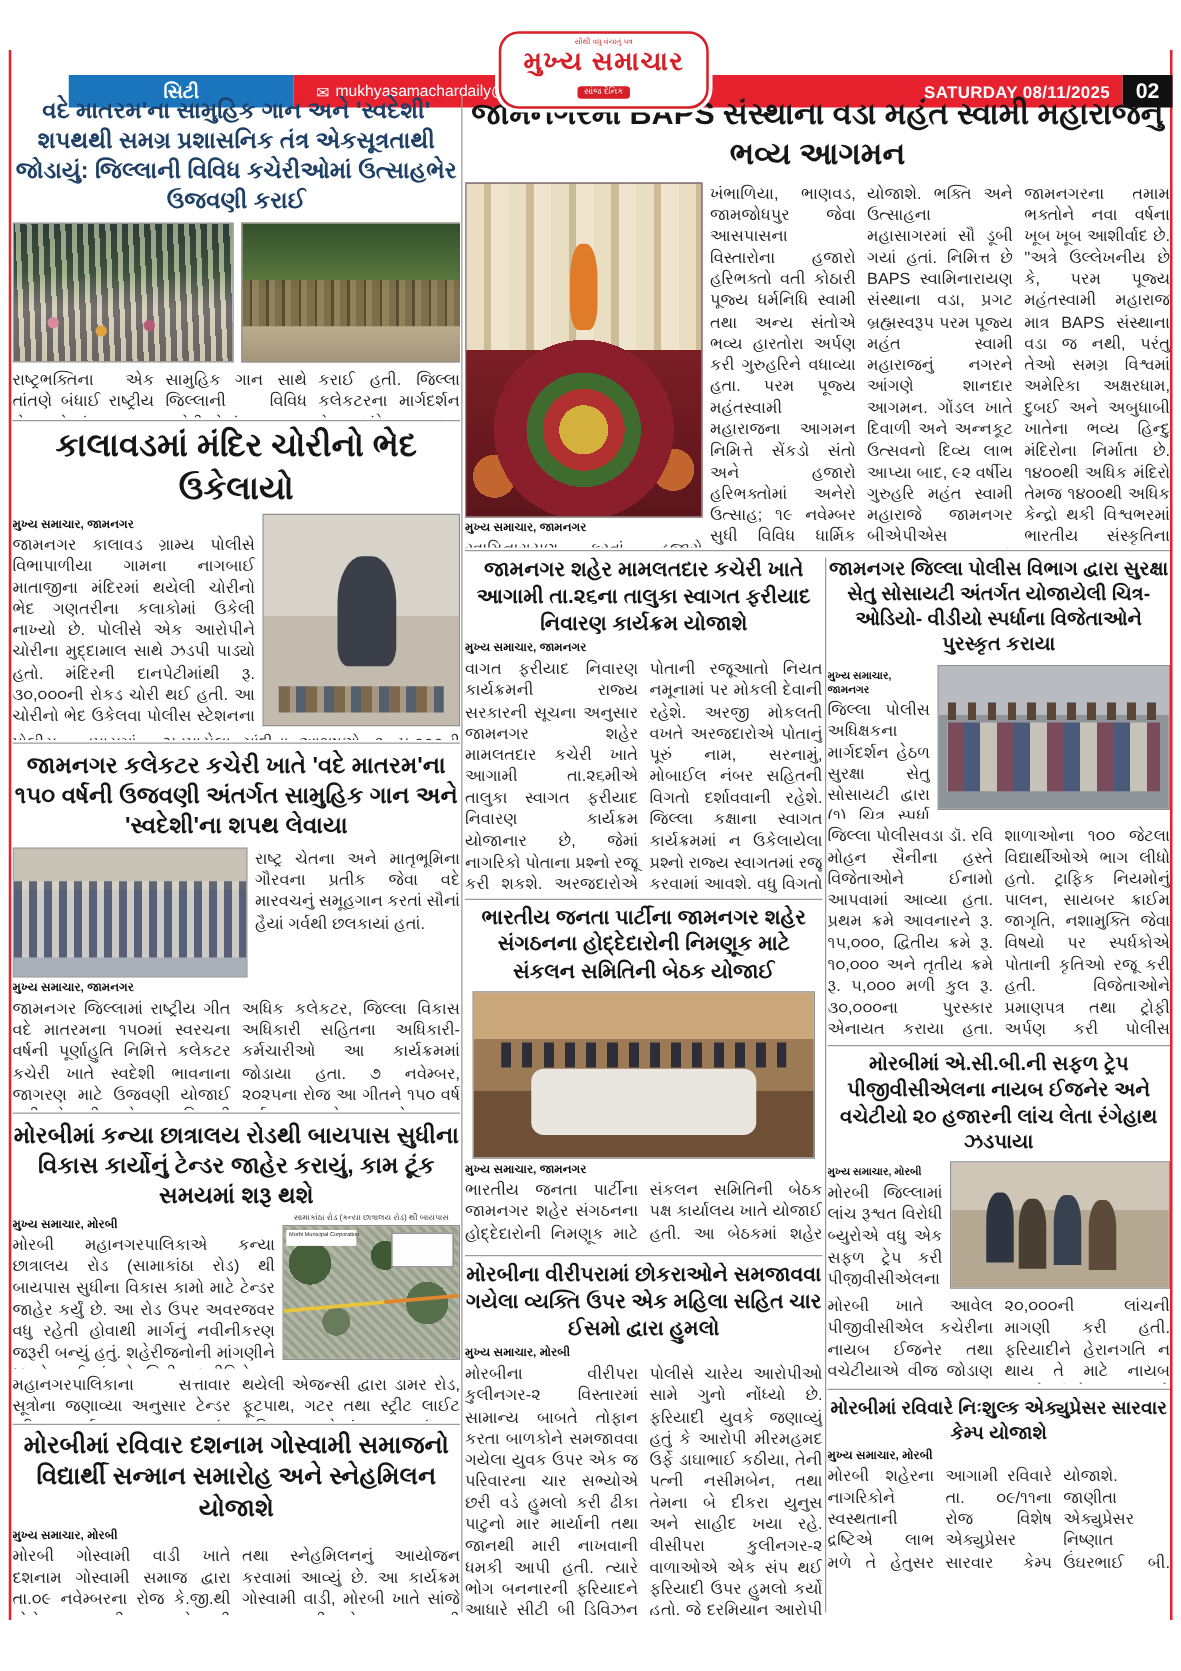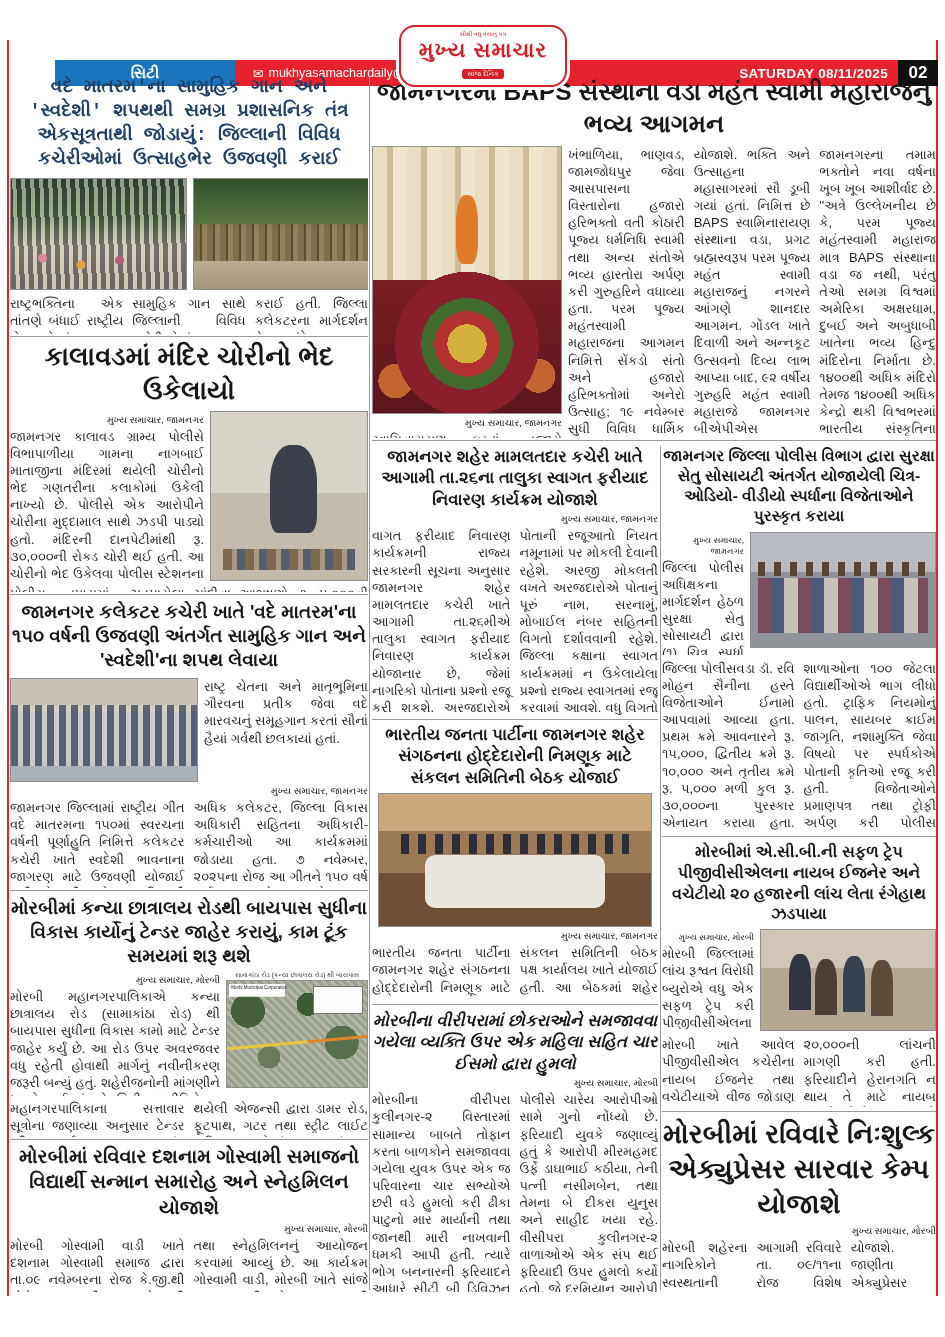--- a/index.html
+++ b/index.html
@@ -22,21 +22,21 @@
   .logo .tg2{display:inline-block;background:#d61f26;color:#fff;font-size:7px;border-radius:3px;
       padding:1px 5px;margin-top:1px;line-height:8px;}
   .pgborder{position:absolute;top:40px;width:2px;height:1256px;background:#e8212e;}
   
   .vr{position:absolute;width:1px;background:#9b9b9b;}
   .hr{position:absolute;height:1px;background:#9b9b9b;}
   
   .art{position:absolute;overflow:hidden;}
   .hl{font-weight:bold;text-align:center;color:#161616;line-height:1.3;}
   .hl-blue{color:#1e3f66;}
-  .by{font-weight:normal;text-align:right;font-size:9.5px;margin:3px auto 2px;color:#101010;}
+  .by{font-weight:bold;text-align:left;font-size:9.5px;margin:3px auto 2px;color:#101010;}
   .bt{font-size:13px;line-height:1.32;text-align:justify;color:#242424;overflow:hidden;}
   .cols2{column-count:2;column-gap:9px;}
   .cols3{column-count:3;column-gap:9px;}
   .row{display:flex;gap:6px;}
   
   .photo{position:relative;overflow:hidden;background:#c9c4b8;border:1px solid #8f8f8f;flex:none;}
   .ph-crowd{background:
      radial-gradient(circle at 18% 72%, #d98a9b 0 4px, rgba(0,0,0,0) 5px),
      radial-gradient(circle at 40% 78%, #e0a23f 0 4px, rgba(0,0,0,0) 5px),
      radial-gradient(circle at 62% 74%, #b65a7a 0 4px, rgba(0,0,0,0) 5px),
@@ -119,21 +119,21 @@
 <div class="hr" style="left:10px;top:594px;width:358px;"></div>
 <div class="hr" style="left:10px;top:890px;width:358px;"></div>
 <div class="hr" style="left:10px;top:1139px;width:358px;"></div>
 <div class="hr" style="left:372px;top:440px;width:564px;"></div>
 <div class="hr" style="left:372px;top:719px;width:286px;"></div>
 <div class="hr" style="left:372px;top:1004px;width:286px;"></div>
 <div class="hr" style="left:662px;top:836px;width:274px;"></div>
 <div class="hr" style="left:662px;top:1111px;width:274px;"></div>
 
 <div class="art" style="left:10px;top:76px;width:358px;height:258px;">
-  <div class="hl hl-blue" style="font-size:18.5px;font-family:Liberation Mono, monospace;">વદે માતરમ'ના સામુહિક ગાન અને 'સ્વદેશી' શપથથી સમગ્ર પ્રશાસનિક તંત્ર એકસૂત્રતાથી જોડાયું: જિલ્લાની વિવિધ કચેરીઓમાં ઉત્સાહભેર ઉજવણી કરાઈ</div>
+  <div class="hl hl-blue" style="font-size:18.5px;">વદે માતરમ'ના સામુહિક ગાન અને 'સ્વદેશી' શપથથી સમગ્ર પ્રશાસનિક તંત્ર એકસૂત્રતાથી જોડાયું: જિલ્લાની વિવિધ કચેરીઓમાં ઉત્સાહભેર ઉજવણી કરાઈ</div>
   <div class="row" style="margin-top:6px;">
     <div class="photo ph-crowd" style="width:175px;height:110px;"></div>
     <div class="photo ph-police" style="width:175px;height:110px;"></div>
   </div>
   <div class="bt cols3" style="margin-top:5px;height:82px;">રાષ્ટ્રભક્તિના એક તાંતણે બંધાઈ રાષ્ટ્રીય ચેતનાનો સંચાર કરતા 'વંદે માતરમ્' ગીતના સામુહિક ગાન સાથે જિલ્લાની વિવિધ કચેરીઓમાં ઉત્સાહભેર ઉજવણી કરાઈ હતી. જિલ્લા કલેકટરના માર્ગદર્શન હેઠળ 'વંદે માતરમ્'ના ૧૫૦ વર્ષની ઉજવણીના ભાગરૂપે સમગ્ર જિલ્લાનું પ્રશાસનિક તંત્ર એકસૂત્રતાથી જોડાયું હતું. જિલ્લા પંચાયત, પ્રાંત કચેરીઓ, એમ.પી.શાહ સરકારી મેડિકલ કોલેજ, મામલતદાર કચેરીઓ, પોલીસ મથકો સહિતની કચેરીઓમાં અધિકારીઓ અને કર્મચારીઓએ સ્વદેશી અપનાવવા અને સ્વદેશી ઉત્પાદનોને પ્રોત્સાહન આપવાના શપથ ગ્રહણ કર્યા હતા.</div>
 </div>
 
 <div class="art" style="left:10px;top:340px;width:358px;height:252px;">
   <div class="hl" style="font-size:26px;">કાલાવડમાં મંદિર ચોરીનો ભેદ ઉકેલાયો</div>
   <div class="row" style="margin-top:3px;">
@@ -198,21 +198,21 @@
 </div>
 
 <div class="art" style="left:372px;top:724px;width:286px;height:277px;">
   <div class="hl" style="font-size:16.5px;">ભારતીય જનતા પાર્ટીના જામનગર શહેર સંગઠનના હોદ્દેદારોની નિમણૂક માટે સંકલન સમિતિની બેઠક યોજાઈ</div>
   <div class="photo ph-meeting" style="width:272px;height:132px;margin:5px auto 0;"></div>
   <div class="by">મુખ્ય સમાચાર, જામનગર</div>
   <div class="bt cols2" style="height:66px;">ભારતીય જનતા પાર્ટીના જામનગર શહેર સંગઠનના હોદ્દેદારોની નિમણૂક માટે સંકલન સમિતિની બેઠક પક્ષ કાર્યાલય ખાતે યોજાઈ હતી. આ બેઠકમાં શહેર પ્રમુખ, મહામંત્રીઓ, પૂર્વ પ્રમુખો, ધારાસભ્યો તથા નિરીક્ષકો ઉપસ્થિત રહ્યા હતા. પ્રદેશ દ્વારા અપાયેલ માર્ગદર્શન મુજબ આગામી દિવસોમાં મંડળ પ્રમુખો તથા વોર્ડ સંગઠનના હોદ્દેદારોની જાહેરાત કરવામાં આવશે તેમ સૂત્રોએ જણાવ્યું હતું.</div>
 </div>
 
 <div class="art" style="left:372px;top:1010px;width:286px;height:282px;">
-  <div class="hl" style="font-size:16.5px;font-style:italic;">મોરબીના વીરીપરામાં છોકરાઓને સમજાવવા ગયેલા વ્યક્તિ ઉપર એક મહિલા સહિત ચાર ઈસમો દ્વારા હુમલો</div>
+  <div class="hl" style="font-size:16.5px;">મોરબીના વીરીપરામાં છોકરાઓને સમજાવવા ગયેલા વ્યક્તિ ઉપર એક મહિલા સહિત ચાર ઈસમો દ્વારા હુમલો</div>
   <div class="by">મુખ્ય સમાચાર, મોરબી</div>
   <div class="bt cols2" style="height:210px;">મોરબીના વીરીપરા કુલીનગર-૨ વિસ્તારમાં સામાન્ય બાબતે તોફાન કરતા બાળકોને સમજાવવા ગયેલા યુવક ઉપર એક જ પરિવારના ચાર સભ્યોએ છરી વડે હુમલો કરી ઢીકા પાટુનો માર માર્યાની તથા જાનથી મારી નાખવાની ધમકી આપી હતી. ત્યારે ભોગ બનનારની ફરિયાદને આધારે સીટી બી ડિવિઝન પોલીસે ચારેય આરોપીઓ સામે ગુનો નોંધ્યો છે. ફરિયાદી યુવકે જણાવ્યું હતું કે આરોપી મીરમહમદ ઉર્ફે ડાઘાભાઈ કઠીયા, તેની પત્ની નસીમબેન, તથા તેમના બે દીકરા યુનુસ અને સાહીદ ખયા રહે. વીસીપરા કુલીનગર-૨ વાળાઓએ એક સંપ થઈ ફરિયાદી ઉપર હુમલો કર્યો હતો. જે દરમિયાન આરોપી મીરમહમદ અને યુનુસ એ છરી વડે ફરિયાદીના માથા અને ડાબા પડખા પર ઘા કર્યા હતા, જ્યારે આરોપી નસીમબેન અને આરોપી સાહિદે ઢીકાપાટુનો માર માર્યો હતો. હાલ પોલીસે આ બનાવ અંગે ચારેય આરોપી સામે ભારતીય ન્યાય સંહિતાની કલમ તેમજ જી.પી.એક્ટની કલમ હેઠળ ગુનો દાખલ કર્યો છે.</div>
 </div>
 
 <div class="art" style="left:662px;top:446px;width:274px;height:386px;">
   <div class="hl" style="font-size:15.5px;">જામનગર જિલ્લા પોલીસ વિભાગ દ્વારા સુરક્ષા સેતુ સોસાયટી અંતર્ગત યોજાયેલી ચિત્ર- ઓડિયો- વીડીયો સ્પર્ધાના વિજેતાઓને પુરસ્કૃત કરાયા</div>
   <div class="row" style="margin-top:5px;">
     <div style="width:82px;flex:none;">
       <div class="by" style="font-size:8.5px;">મુખ્ય સમાચાર, જામનગર</div>
       <div class="bt" style="height:96px;">જિલ્લા પોલીસ અધિક્ષકના માર્ગદર્શન હેઠળ સુરક્ષા સેતુ સોસાયટી દ્વારા (૧) ચિત્ર સ્પર્ધા (૨) ઓડિયો સ્પર્ધા અને (૩) વીડિયો સ્પર્ધા યોજાઈ હતી, જેમાં મોટી સંખ્યામાં વિદ્યાર્થીઓએ ઉત્સાહભેર ભાગ લીધો હતો.</div>
@@ -228,16 +228,16 @@
     <div style="width:92px;flex:none;">
       <div class="by" style="font-size:8.5px;">મુખ્ય સમાચાર, મોરબી</div>
       <div class="bt" style="height:84px;">મોરબી જિલ્લામાં લાંચ રૂશ્વત વિરોધી બ્યુરોએ વધુ એક સફળ ટ્રેપ કરી પીજીવીસીએલના નાયબ ઈજનેર અને વચેટીયાને ઝડપી લીધા છે.</div>
     </div>
     <div class="photo ph-office" style="width:174px;height:100px;"></div>
   </div>
   <div class="bt cols2" style="margin-top:5px;height:96px;">મોરબી ખાતે આવેલ પીજીવીસીએલ કચેરીના નાયબ ઈજનેર તથા વચેટીયાએ વીજ જોડાણ આપવાના બદલામાં રૂ. ૨૦,૦૦૦ની લાંચની માગણી કરી હતી. ફરિયાદીને હેરાનગતિ ન થાય તે માટે નાયબ ઈજનેર મિનેષભાઈ જાદવે ફરિયાદી પાસે રૂ. ૨૦,૦૦૦ની માગણી કરી હતી. ફરિયાદીએ રાજકોટ ગ્રામ્ય એ.સી.બી. પોલીસ મથકમાં ફરિયાદ નોંધાવી હતી, જે અનુસાર ગત તા.૦૫/૧૧ ના રોજ એસીબીની ટીમે ટ્રેપ ગોઠવી નાયબ ઈજનેર અને વચેટીયા પ્રવીણભાઈને લાંચની રકમ સ્વીકારતા રંગેહાથ ઝડપી લીધા હતા. એસીબીએ બંને આરોપીઓની ધરપકડ કરી કાયદેસરની કાર્યવાહી હાથ ધરી છે.</div>
 </div>
 
 <div class="art" style="left:662px;top:1117px;width:274px;height:175px;">
-  <div class="hl" style="font-size:27px;">મોરબીમાં રવિવારે નિઃશુલ્ક એક્યુપ્રેસર સારવાર કેમ્પ યોજાશે</div>
+  <div class="hl" style="font-size:15px;">મોરબીમાં રવિવારે નિઃશુલ્ક એક્યુપ્રેસર સારવાર કેમ્પ યોજાશે</div>
   <div class="by">મુખ્ય સમાચાર, મોરબી</div>
   <div class="bt cols3" style="height:96px;">મોરબી શહેરના નાગરિકોને સ્વસ્થતાની દ્રષ્ટિએ લાભ મળે તે હેતુસર આગામી રવિવારે તા. ૦૯/૧૧ના રોજ વિશેષ એક્યુપ્રેસર સારવાર કેમ્પ યોજાશે. જાણીતા એક્યુપ્રેસર નિષ્ણાત ઉંઘરભાઈ બી. મોટકા દ્વારા જનસેવાના ભાગરૂપે મફત ઉપચાર આપવામાં આવશે. શરીરના વિવિધ દુખાવા જેવી સમસ્યાઓ માટે એક્યુપ્રેસર અસરકારક મનાય છે, જેના કારણે આ કેમ્પનો મોરબીવાસીઓ મોટી સંખ્યામાં લાભ લે તેમ યાદીમાં જણાવાયું છે. મોરબી માર્કેટિંગ યાર્ડ ખાતે આવેલા હનુમાનજીના મંદિર પાસે આ કેમ્પનું આયોજન સવારે ૮.૩૦ થી બપોરે ૧૨ વાગ્યા સુધી રાખવામાં આવ્યું છે અને કેમ્પમાં મફત ઉપચાર મળશે.</div>
 </div>
 
 </body></html>

